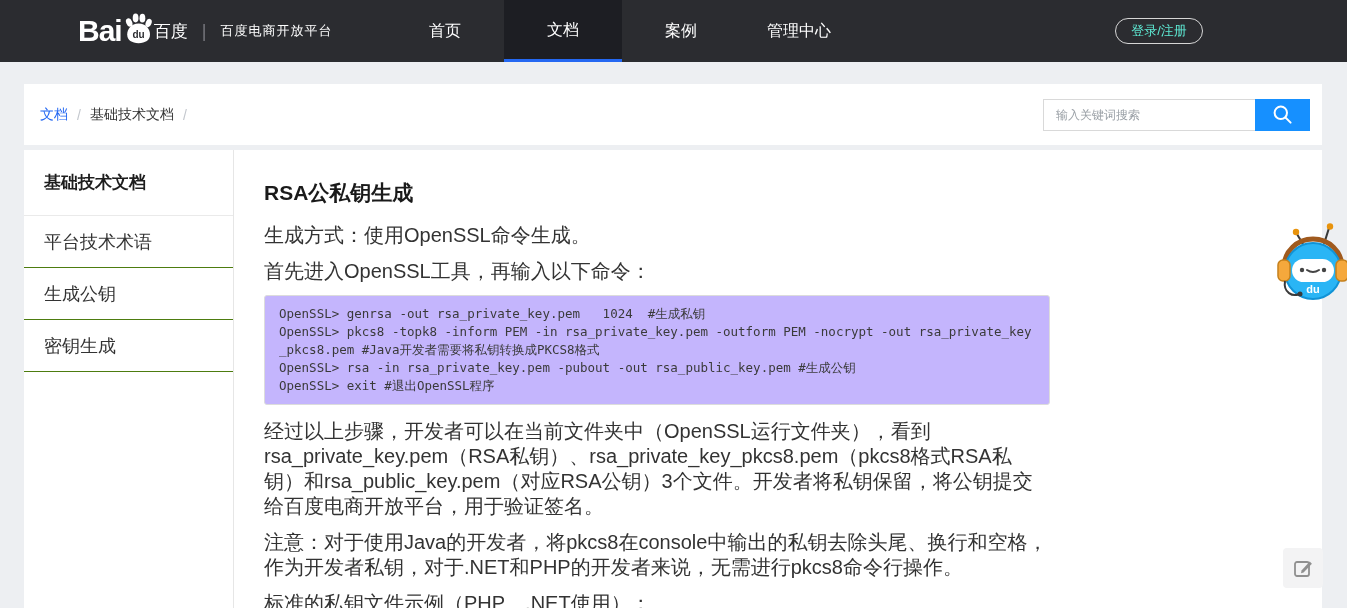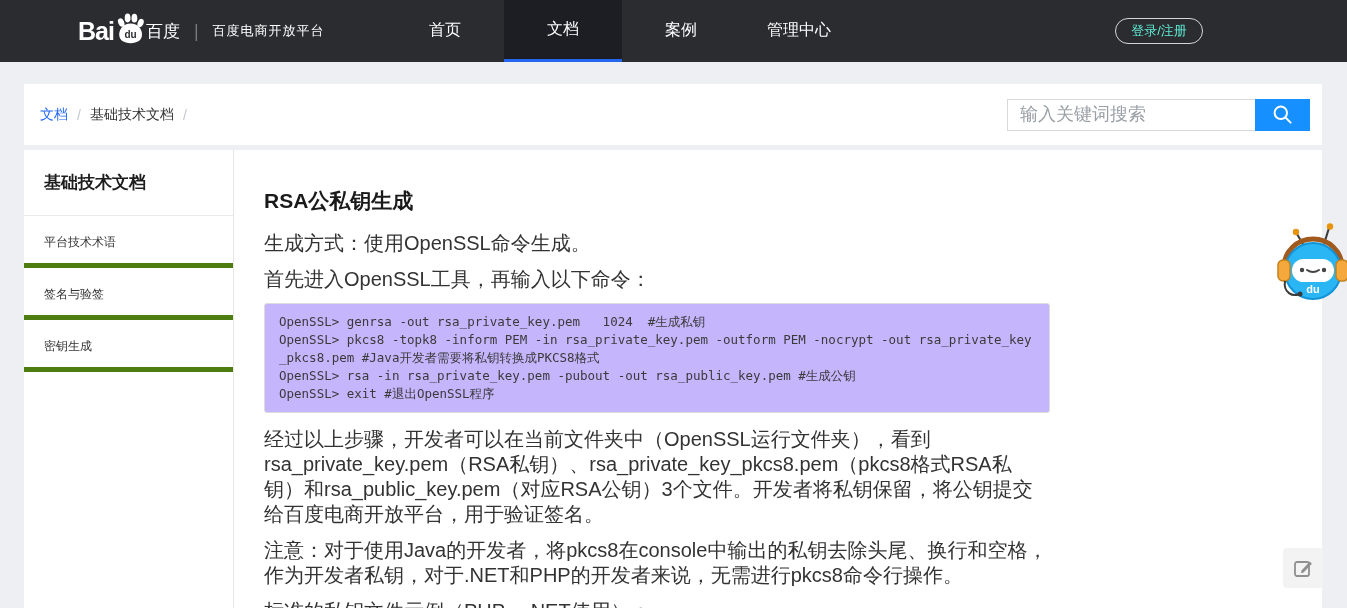--- a/index.html
+++ b/index.html
@@ -6,59 +6,59 @@
   html,body { margin:0; padding:0; }
   body {
     width:1347px; height:608px; overflow:hidden; position:relative;
     background:#edeff2;
     font-family:"Liberation Sans","DejaVu Sans",sans-serif;
   }
 
   
   .navbar { position:absolute; left:0; top:0; width:1347px; height:62px; background:#2b2c30; z-index:5; }
   .logo { position:absolute; left:78px; top:0; height:62px; display:flex; align-items:center; color:#fff; cursor:pointer; }
-  .logo-bai { font-size:25px; font-weight:bold; letter-spacing:-1px; }
+  .logo-bai { font-size:30px; font-weight:bold; letter-spacing:-1px; }
   .paw-wrap { width:30px; height:32px; margin:0 1px; position:relative; top:-2px; }
   .logo-cn { font-size:17px; font-weight:normal; }
   .logo-sep { color:#77787d; margin:0 14px; font-size:18px; font-weight:100; }
   .logo-platform { font-size:13px; font-weight:400; letter-spacing:1px; }
 
-  .nav { position:absolute; left:386px; top:0; height:62px; display:flex;font-family:Liberation Mono, monospace; }
+  .nav { position:absolute; left:386px; top:0; height:62px; display:flex; }
   .nav-item { width:118px; height:62px; line-height:62px; text-align:center; color:#fff;
     font-size:16px; cursor:pointer; }
   .nav-item.active { background:#1d1e23; border-bottom:3px solid #2468f2; line-height:60px; }
 
   .login-btn { position:absolute; right:144px; top:18px; width:88px; height:26px; border-radius:13px;
     border:1px solid #d6d6d6; background:transparent; color:#5eead4; font-size:13px; cursor:pointer; padding:0; }
 
   
   .crumb-bar { position:absolute; left:24px; top:84px; width:1298px; height:61px; background:#fff;
     display:flex; align-items:center; justify-content:space-between; padding:0 12px 0 16px; }
   .breadcrumb { font-size:14px; color:#333; display:flex; align-items:center; gap:9px; }
   .breadcrumb .link { color:#2468f2; cursor:pointer; text-decoration:none; }
   .breadcrumb .crumb { color:#333; cursor:pointer; }
   .breadcrumb .sep { color:#c3c7cd; }
 
   .search-box { display:flex; align-items:center; }
-  .search-input { width:248px; height:32px; border:1px solid #d9d9d9; border-right:none;
-    padding:0 12px; font-size:18px; color:#333; outline:none; font-family:inherit; }
+  .search-input { width:212px; height:32px; border:1px solid #d9d9d9; border-right:none;
+    padding:0 12px; font-size:12px; color:#333; outline:none; font-family:inherit; }
   .search-input::placeholder { color:#9aa0a6; }
   .search-btn { width:55px; height:32px; background:#1690ff; border:none; cursor:pointer;
     display:flex; align-items:center; justify-content:center; padding:0; }
 
   
   .content-card { position:absolute; left:24px; top:150px; width:1298px; height:458px; background:#fff; display:flex; }
 
   .sidebar { width:210px; flex:0 0 210px; border-right:1px solid #e6e6e6; }
   .sidebar-header { height:66px; line-height:66px; padding-left:20px; font-size:17px; font-weight:bold;
     color:#1d1d1d; border-bottom:1px solid #eaeaea; }
-  .sidebar-item { height:52px; line-height:52px; padding-left:20px; font-size:12px; color:#333;
-    border-bottom:5px solid #4d7c0f; cursor:pointer; }
+  .sidebar-item { height:52px; line-height:52px; padding-left:20px; font-size:18px; color:#333;
+    border-bottom:1px solid #4d7c0f; cursor:pointer; }
 
-  .article { padding:37px 0 0 30px; width:816px; }
+  .article { padding:29px 0 0 30px; width:816px; }
   .article h1 { margin:0 0 16px; font-size:21px; color:#1a1a1a; font-weight:bold; }
   .article p { margin:0 0 11px; font-size:20px; color:#333; line-height:25px; width:786px; }
   .code { width:786px; background:#c4b5fd; border:1px solid #dcdcdc; border-radius:3px;
     padding:9px 14px; margin:8px 0 14px; font-family:"DejaVu Sans Mono","Liberation Mono",monospace;
     font-size:12.5px; line-height:18px; color:#3a3a3a; white-space:pre-wrap; word-break:break-all; }
 
   
   .mascot { position:absolute; left:1277px; top:222px; width:72px; height:80px; cursor:pointer; z-index:6; }
   .feedback-btn { position:absolute; left:1283px; top:548px; width:40px; height:40px; background:#f3f3f4;
     border:none; border-radius:4px; cursor:pointer; display:flex; align-items:center; justify-content:center; z-index:6; }
@@ -113,21 +113,21 @@
       </span>
     </button>
   </div>
 </div>
 
 <div class="content-card">
 
   <aside class="sidebar">
     <div class="sidebar-header">基础技术文档</div>
     <div class="sidebar-item">平台技术术语</div>
-    <div class="sidebar-item">签名与验签</div>
+    <div class="sidebar-item">生成公钥</div>
     <div class="sidebar-item">密钥生成</div>
   </aside>
 
   <main class="article">
     <h1>RSA公私钥生成</h1>
     <p>生成方式：使用OpenSSL命令生成。</p>
     <p>首先进入OpenSSL工具，再输入以下命令：</p>
     <pre class="code">OpenSSL&gt; genrsa -out rsa_private_key.pem   1024  #生成私钥
 OpenSSL&gt; pkcs8 -topk8 -inform PEM -in rsa_private_key.pem -outform PEM -nocrypt -out rsa_private_key_pkcs8.pem #Java开发者需要将私钥转换成PKCS8格式
 OpenSSL&gt; rsa -in rsa_private_key.pem -pubout -out rsa_public_key.pem #生成公钥

